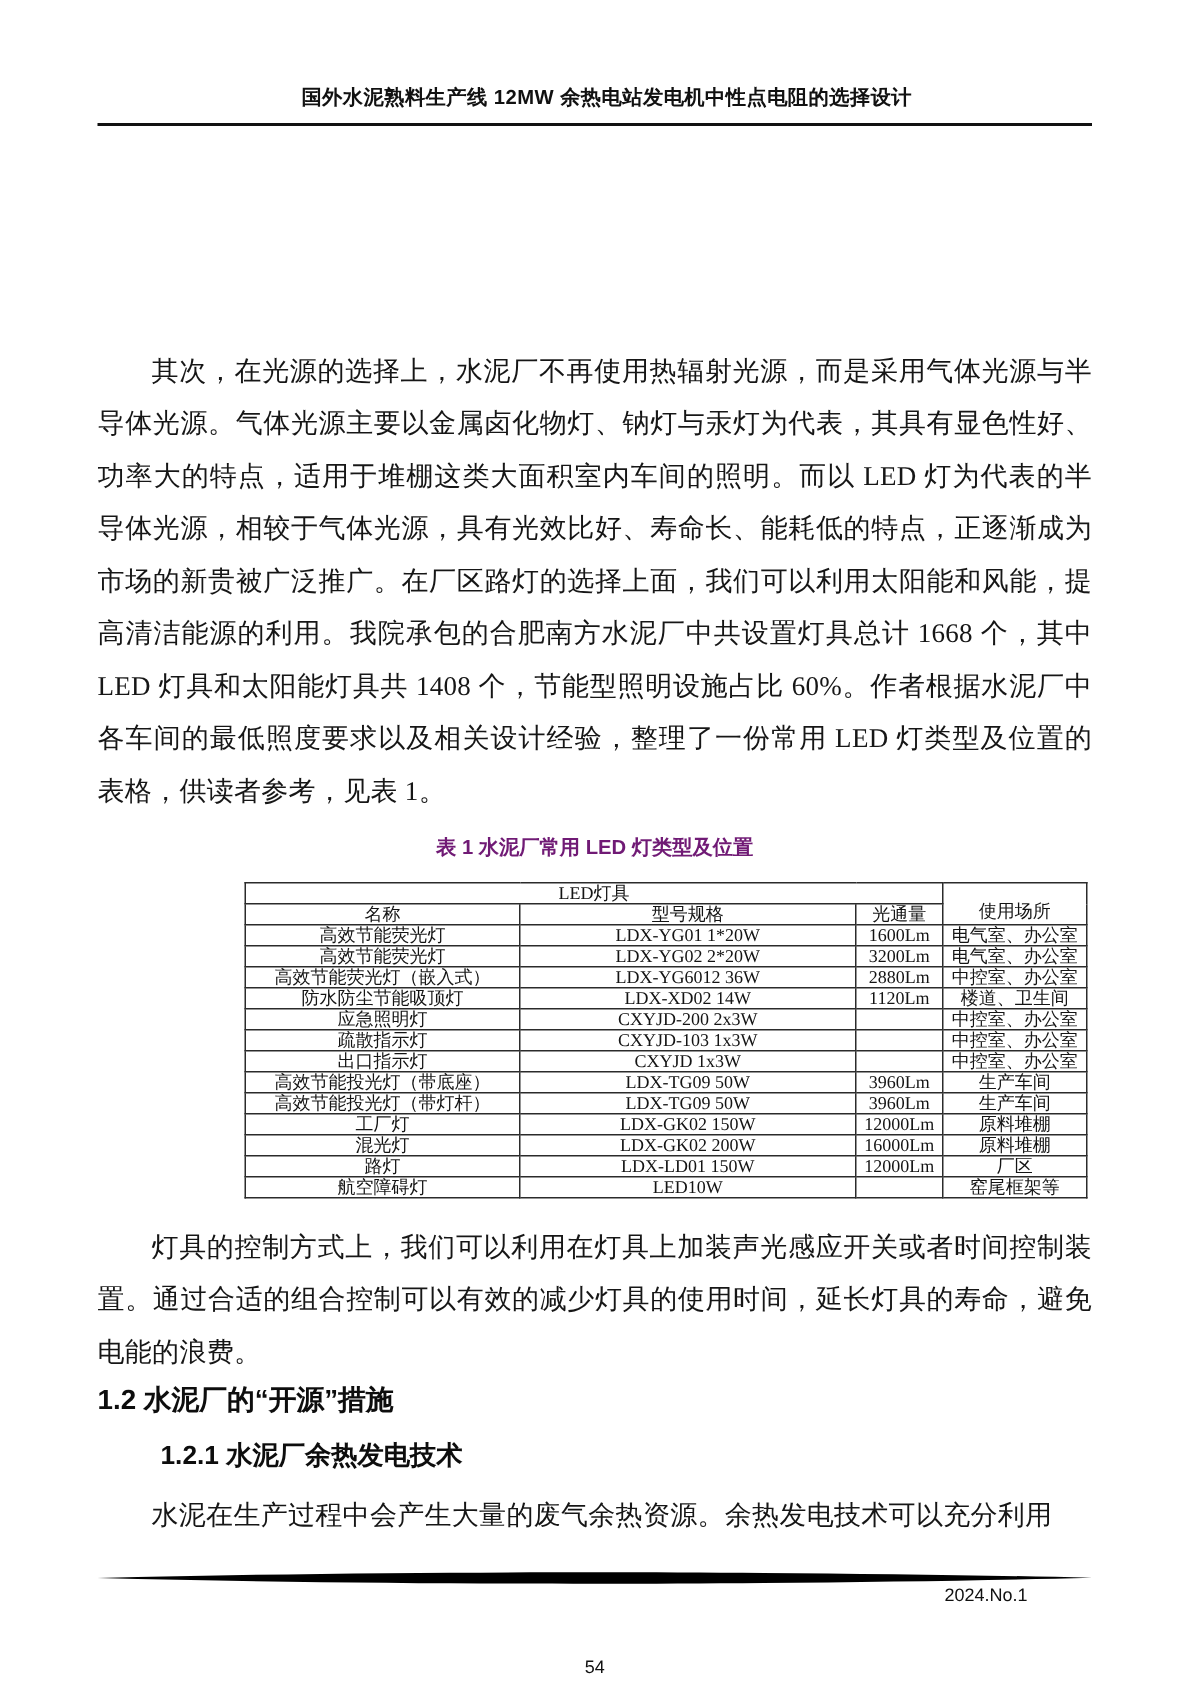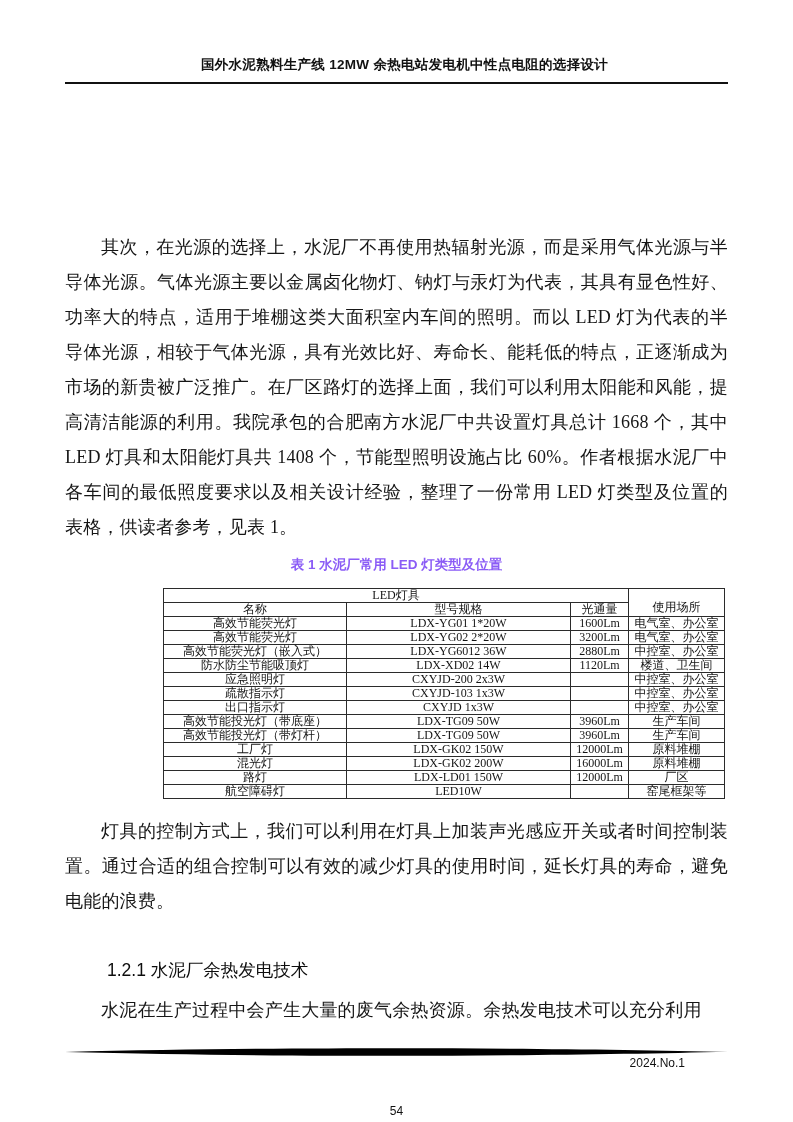--- a/index.html
+++ b/index.html
@@ -43,21 +43,21 @@
   .p2 { top: 230px; height: 320px; text-indent: 2em; }
   .p3 { top: 814px; height: 110px; text-indent: 2em; }
   .p4 { top: 993px; height: 36px;  text-indent: 2em; }
   .table-caption {
     position: absolute;
     top: 556px; left: 65px; width: 663px;
     text-align: center;
     font-family: "Liberation Sans", "DejaVu Sans", sans-serif;
     font-weight: 700;
     font-size: 13.5px;
-    color: #8b5cf6;
+    color: #701a75;
   }
   .table-wrap { position: absolute; top: 588px; left: 115px; padding-left: 48px; }
   table.led-table {
     border-collapse: collapse;
     table-layout: fixed;
     width: 561px;
   }
   table.led-table td {
     border: 1px solid #2b2b2b;
     height: 13px;
@@ -78,21 +78,21 @@
     font-family: "Liberation Sans", "DejaVu Sans", sans-serif;
     font-weight: 700;
     font-size: 18.5px;
     color: #0d0d0d;
   }
   .heading3 {
     position: absolute;
     top: 958px; left: 107px;
     margin: 0;
     font-family: "Liberation Sans", "DejaVu Sans", sans-serif;
-    font-weight: 400;
+    font-weight: 700;
     font-size: 17.5px;
     color: #0d0d0d;
   }
   .footer-bar { position: absolute; top: 1048px; left: 65px; }
   .page-number {
     position: absolute;
     top: 1056px; left: 0; right: 0;
     text-align: center;
     font-family: "Liberation Sans", "DejaVu Sans", sans-serif;
     font-size: 12px;
@@ -214,20 +214,21 @@
             <td>LED10W</td>
             <td></td>
             <td>窑尾框架等</td>
           </tr>
         </tbody>
       </table>
   </div>
 
   <p class="para p3">灯具的控制方式上，我们可以利用在灯具上加装声光感应开关或者时间控制装置。通过合适的组合控制可以有效的减少灯具的使用时间，延长灯具的寿命，避免电能的浪费。</p>
 
+  <h2 class="heading2">1.2 水泥厂的“开源”措施</h2>
   <h3 class="heading3">1.2.1 水泥厂余热发电技术</h3>
 
   <p class="para p4">水泥在生产过程中会产生大量的废气余热资源。余热发电技术可以充分利用</p>
 
   <svg class="footer-bar" width="663" height="8" viewBox="0 0 663 8" aria-hidden="true">
     <path d="M0,4 C120,1 240,0.2 331,0.2 C440,0.2 570,1.6 663,3.8 C570,6.2 440,7.8 331,7.8 C240,7.8 120,7 0,4 Z" fill="#000"></path>
   </svg>
   <div class="page-number">54</div>
   <div class="issue">2024.No.1</div>
 

